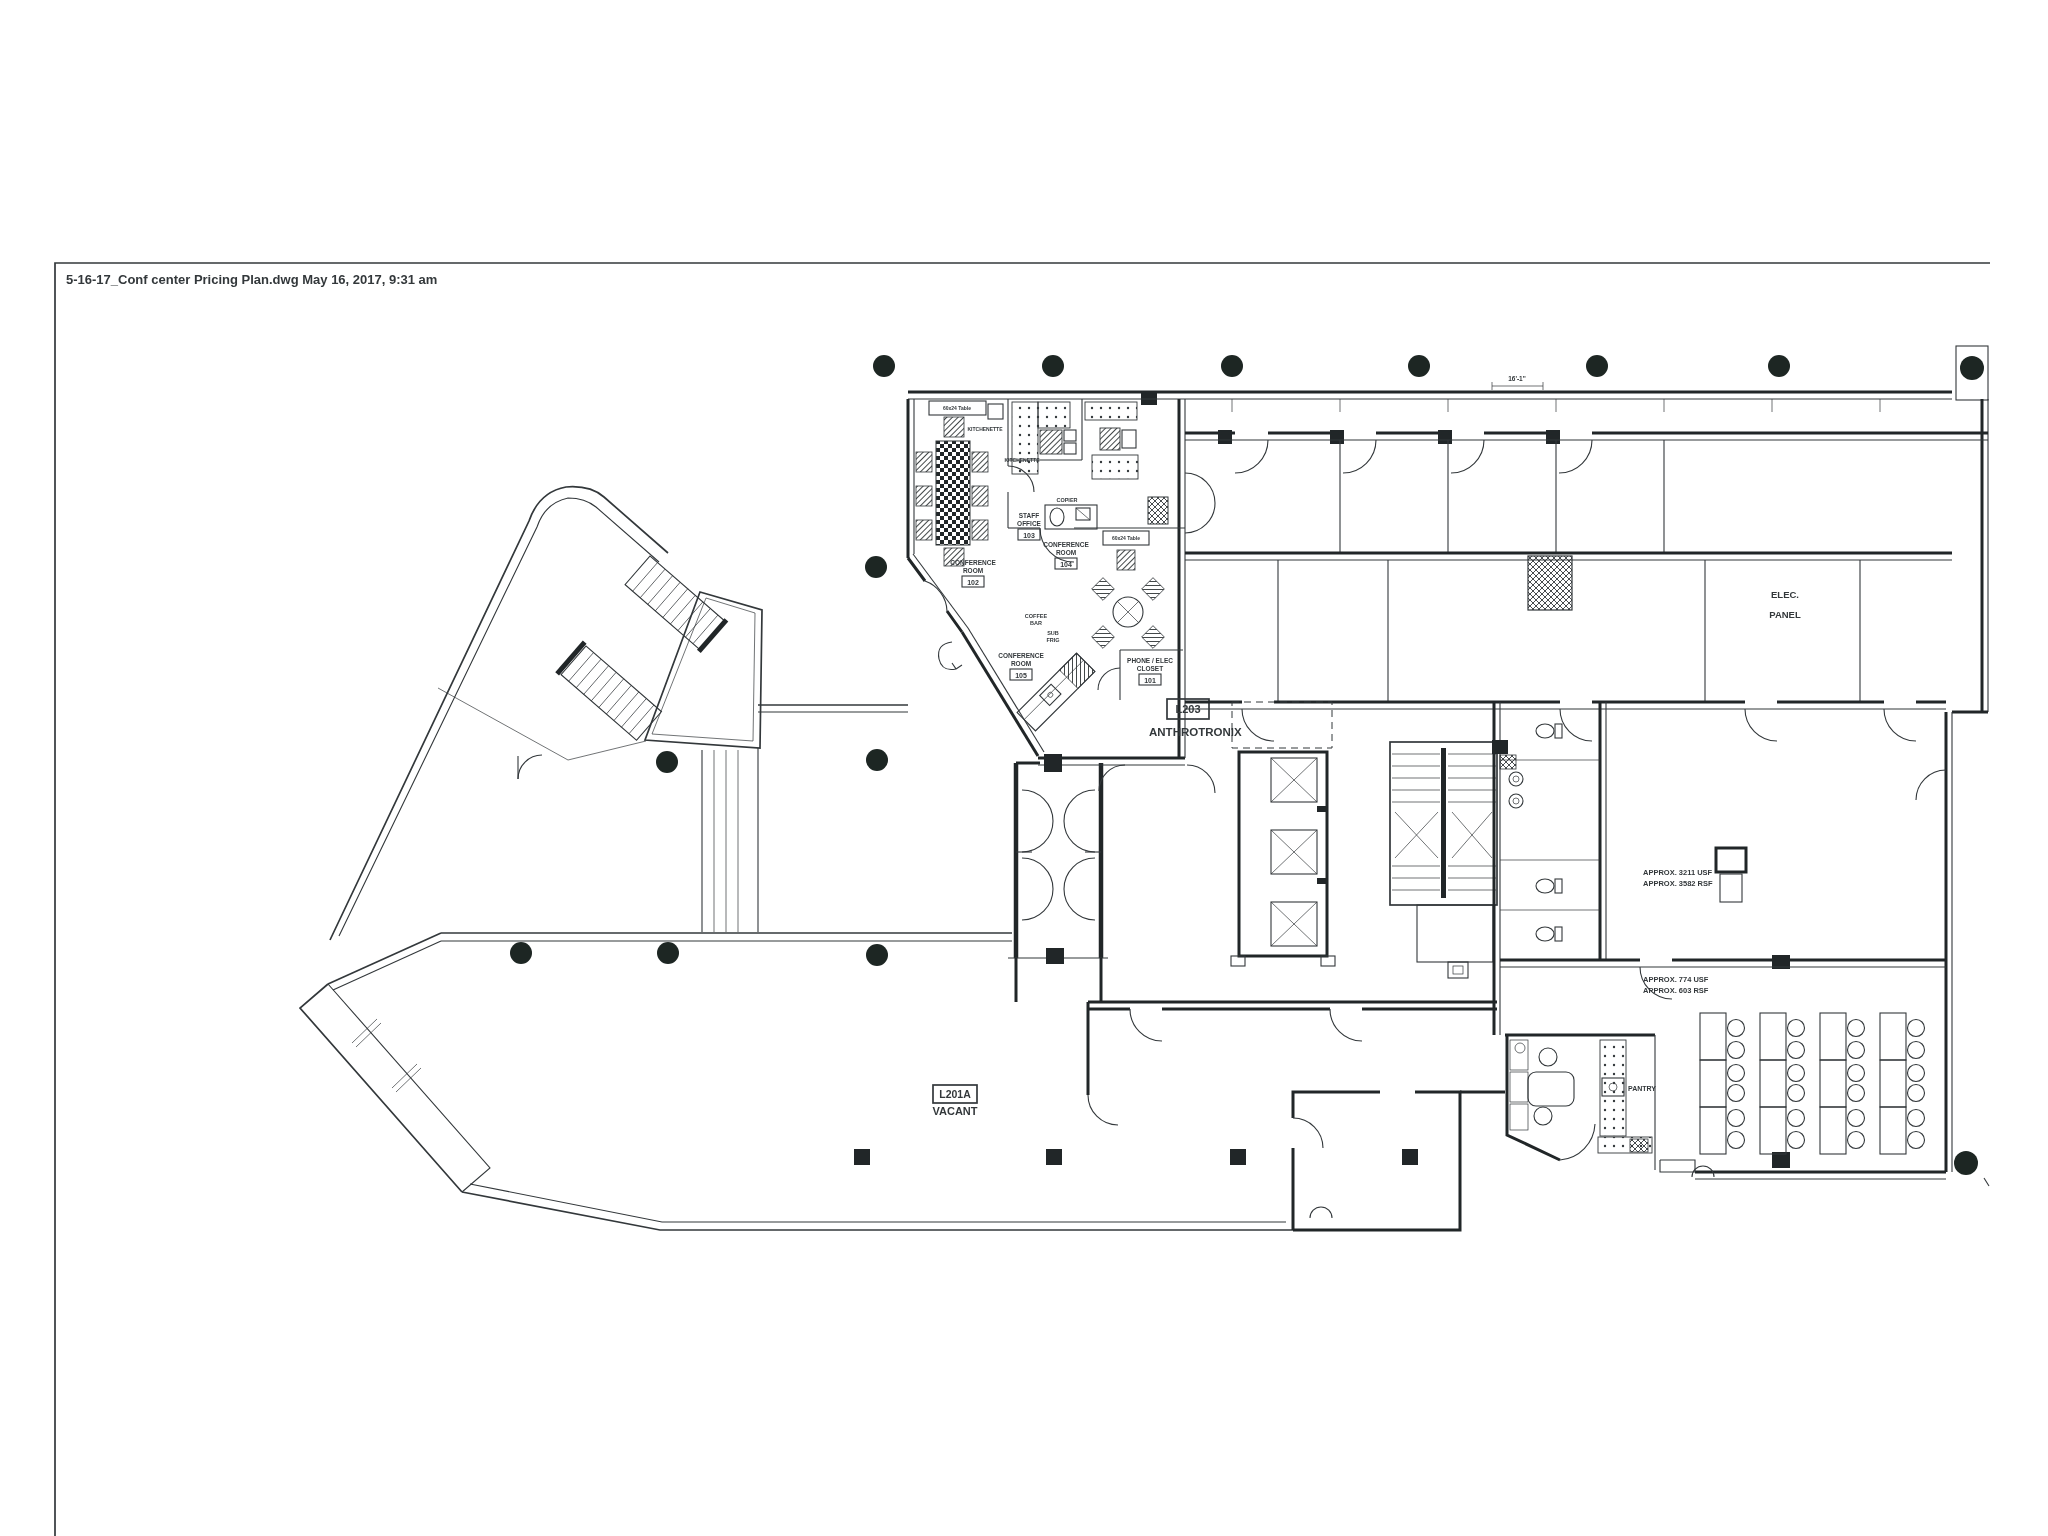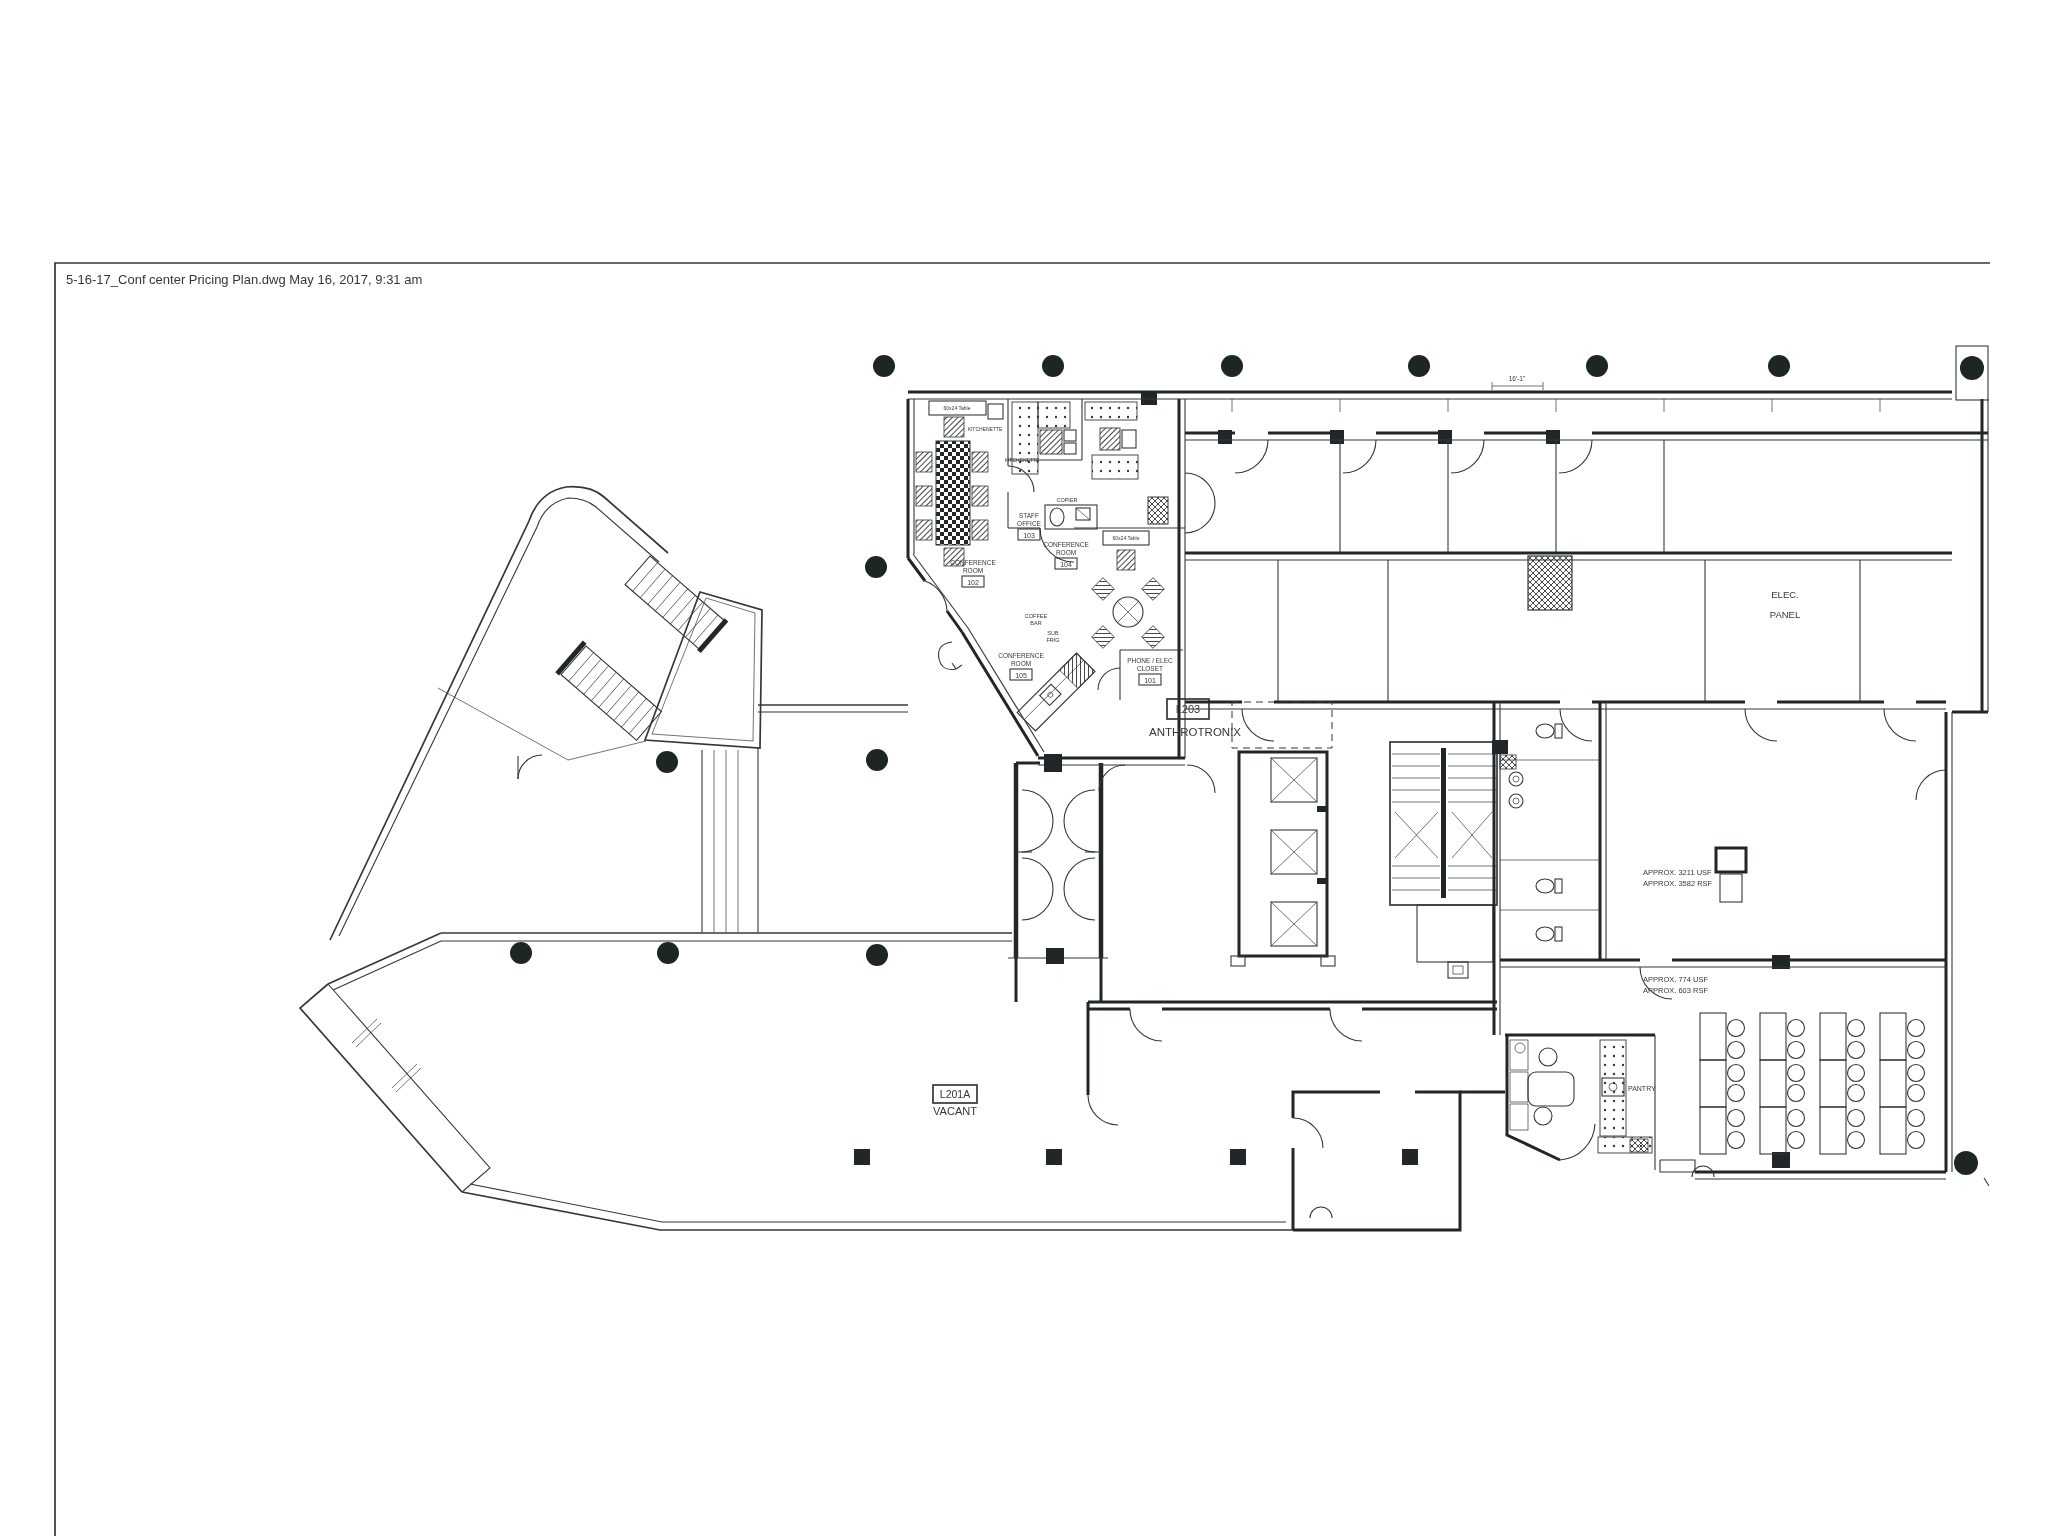--- a/index.html
+++ b/index.html
@@ -1,17 +1,17 @@
 <!DOCTYPE html>
 <html style="--ink: #33383b; --wall: #212628; --column: #1d2623; --paper: #ffffff;"><head>
 <meta charset="utf-8">
 <style>
   :root { --ink:#33383b; --wall:#212628; --column:#1d2623; --paper:#ffffff; }
   html,body { margin:0; padding:0; background:var(--paper); }
-  #stage { position:relative; width:2048px; height:1536px; background:var(--paper); overflow:hidden; }
+  #stage { position:relative; width:2048px; height:1536px; background:var(--paper); overflow:hidden;font-weight:bold; }
   svg { position:absolute; left:0; top:0; }
   .ln   { fill:none; stroke:var(--ink); stroke-width:1.1; }
   .ln2  { fill:none; stroke:var(--ink); stroke-width:1.7; }
   .thin { fill:none; stroke:var(--ink); stroke-width:0.7; }
   .wl   { fill:none; stroke:var(--wall); stroke-width:3; }
   .wl2  { fill:none; stroke:var(--wall); stroke-width:4.5; }
   .blk  { fill:var(--wall); stroke:none; }
   .colm { fill:var(--column); stroke:none; }
   .dash { fill:none; stroke:var(--ink); stroke-width:1; stroke-dasharray:7 5; }
   .txt  { font-family:"Liberation Sans", sans-serif; fill:var(--ink); }

